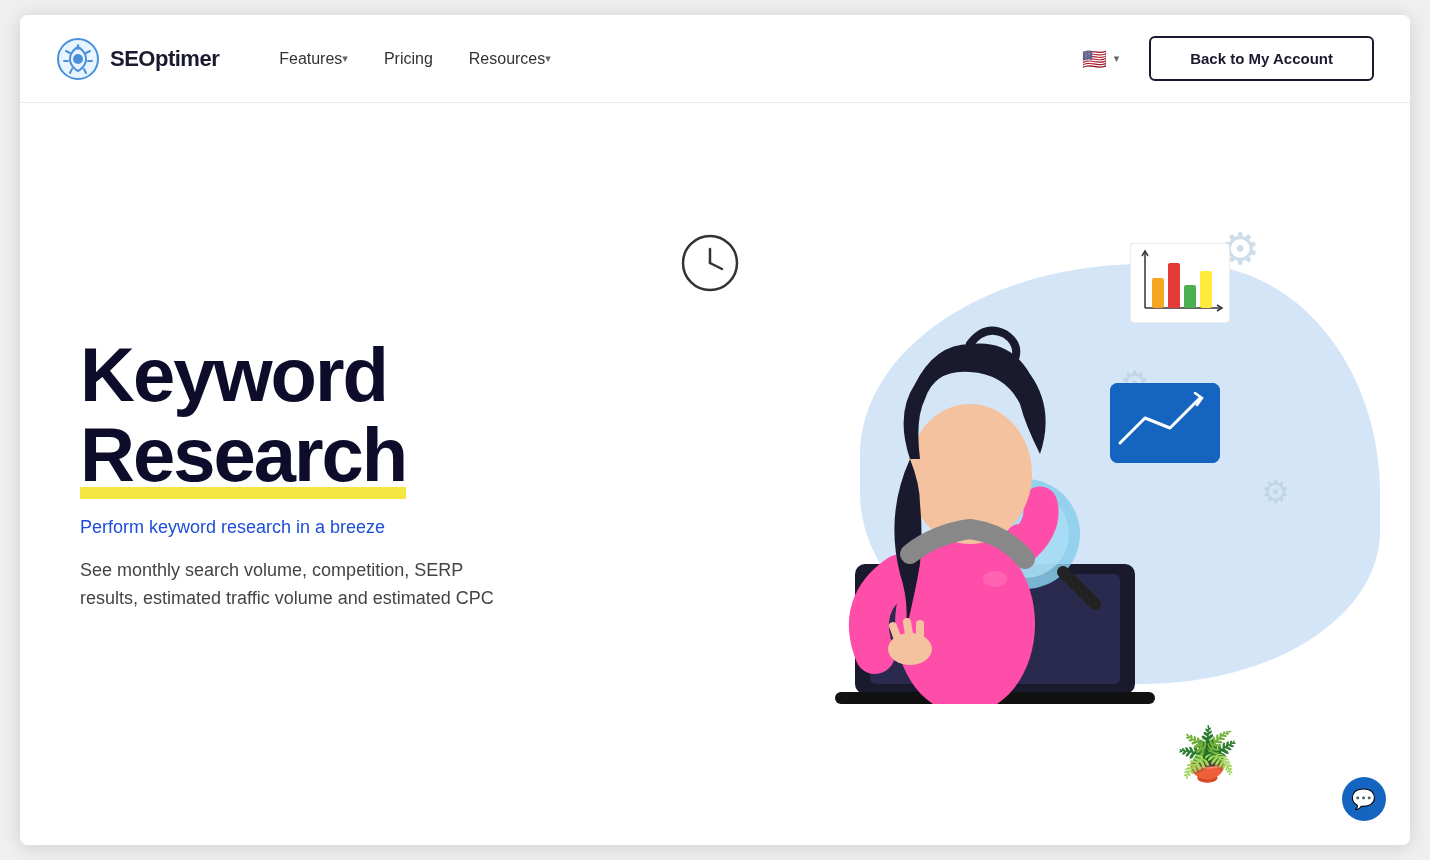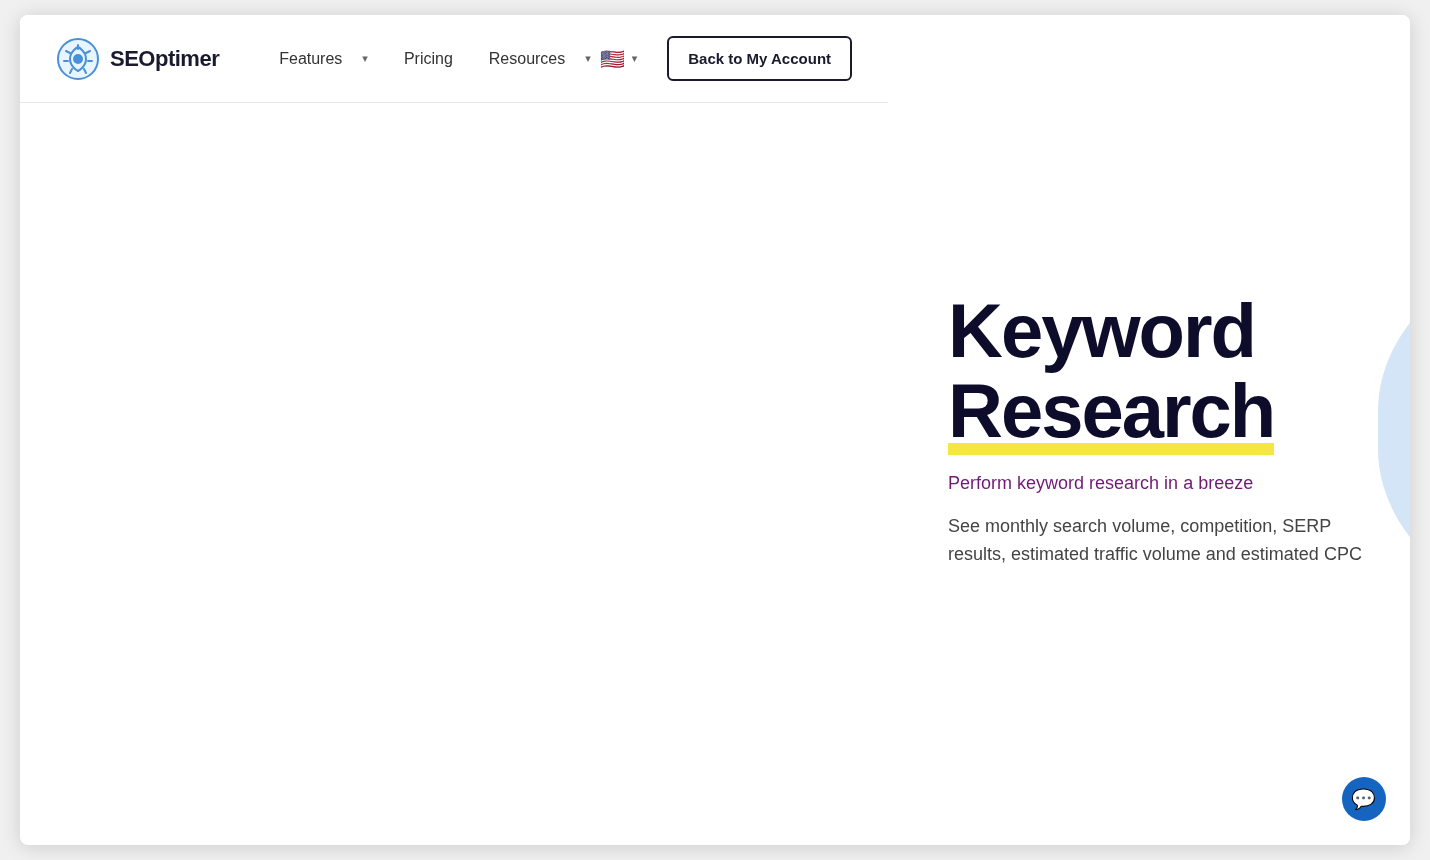--- a/index.html
+++ b/index.html
@@ -13,21 +13,21 @@
     }
 
     .browser-frame {
       width: 1390px;
       height: 830px;
       background: #fff;
       border-radius: 8px;
       overflow: hidden;
       box-shadow: 0 2px 20px rgba(0,0,0,0.15);
       display: flex;
-      flex-direction: row;
+      flex-direction: column;
     }
 
     
     .navbar {
       display: flex;
       align-items: center;
       padding: 0 36px;
       height: 88px;
       border-bottom: 1px solid #e8e8e8;
       background: #fff;
@@ -60,21 +60,21 @@
       margin-left: 60px;
       flex: 1;
     }
 
     .nav-link {
       font-size: 16px;
       color: #333;
       text-decoration: none;
       display: flex;
       align-items: center;
-      gap: 20px;
+      gap: 0;
       cursor: pointer;
     }
 
     .chevron {
       font-size: 11px;
       color: #666;
     }
 
     .nav-right {
       display: flex;
@@ -98,21 +98,21 @@
     .flag-emoji {
       font-size: 20px;
     }
 
     .back-btn {
       border: 2px solid #1a1a2e;
       background: transparent;
       color: #1a1a2e;
       font-size: 15px;
       font-weight: 600;
-      padding: 12px 19px;
+      padding: 12px 39px;
       border-radius: 6px;
       cursor: pointer;
       white-space: nowrap;
     }
 
     
     .hero {
       flex: 1;
       display: flex;
       align-items: center;
@@ -147,21 +147,21 @@
       bottom: -4px;
       left: 0;
       width: 100%;
       height: 12px;
       background: #f5e642;
       z-index: -1;
     }
 
     .hero-subtitle {
       font-size: 18px;
-      color: #701a75;
+      color: #1d4ed8;
       margin-bottom: 18px;
       font-weight: 400;
     }
 
     .hero-desc {
       font-size: 18px;
       color: #444;
       line-height: 1.6;
       max-width: 420px;
     }

